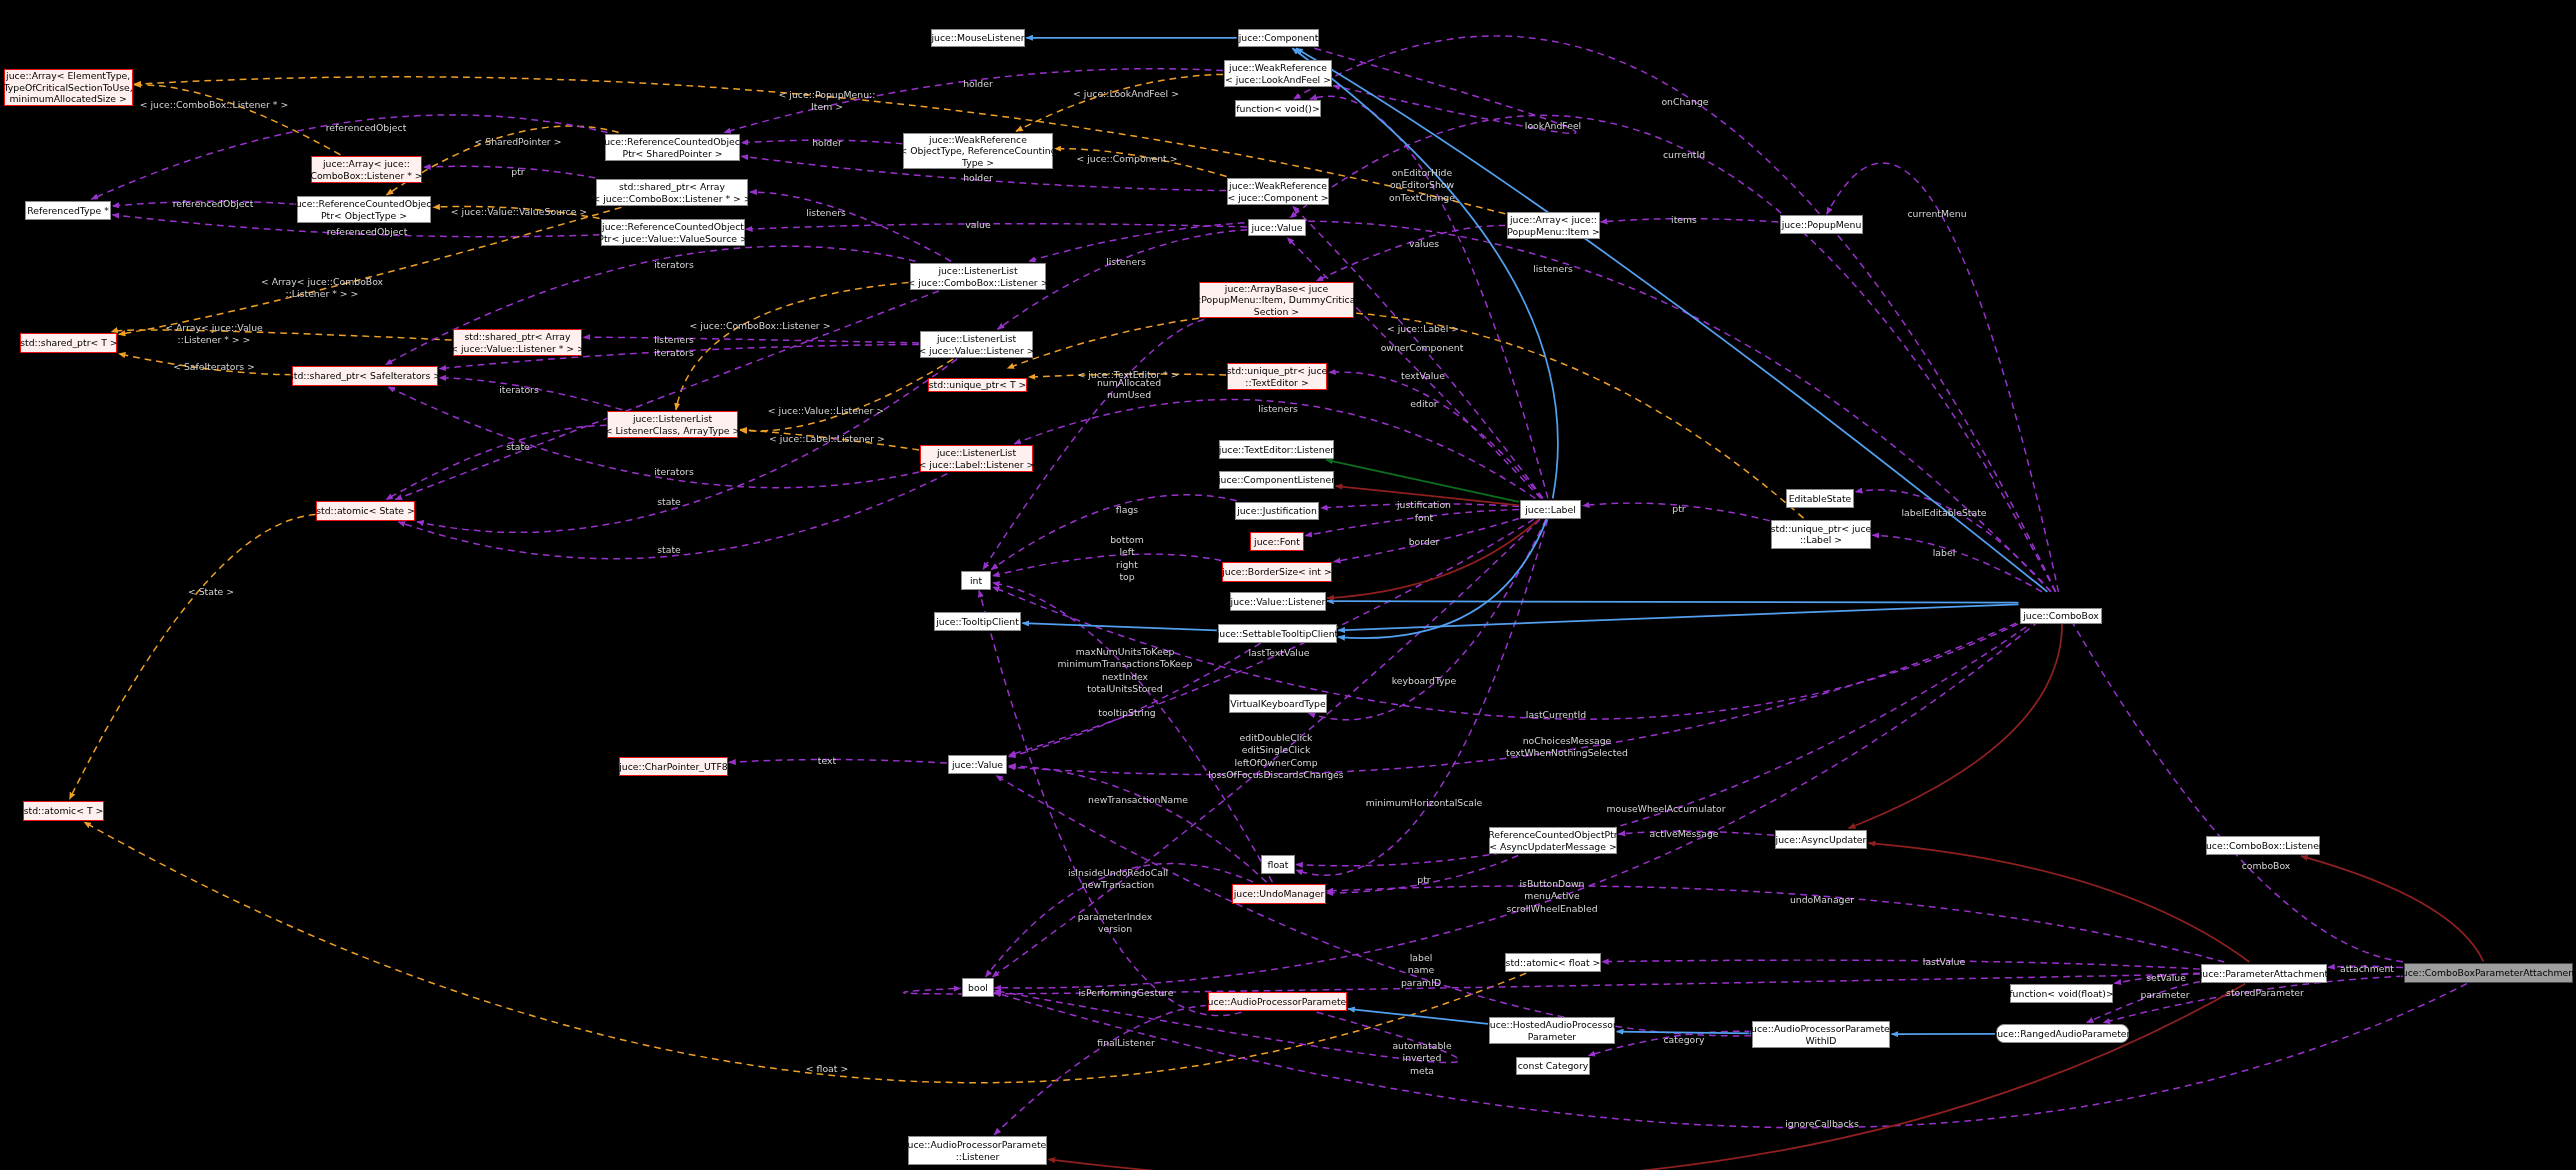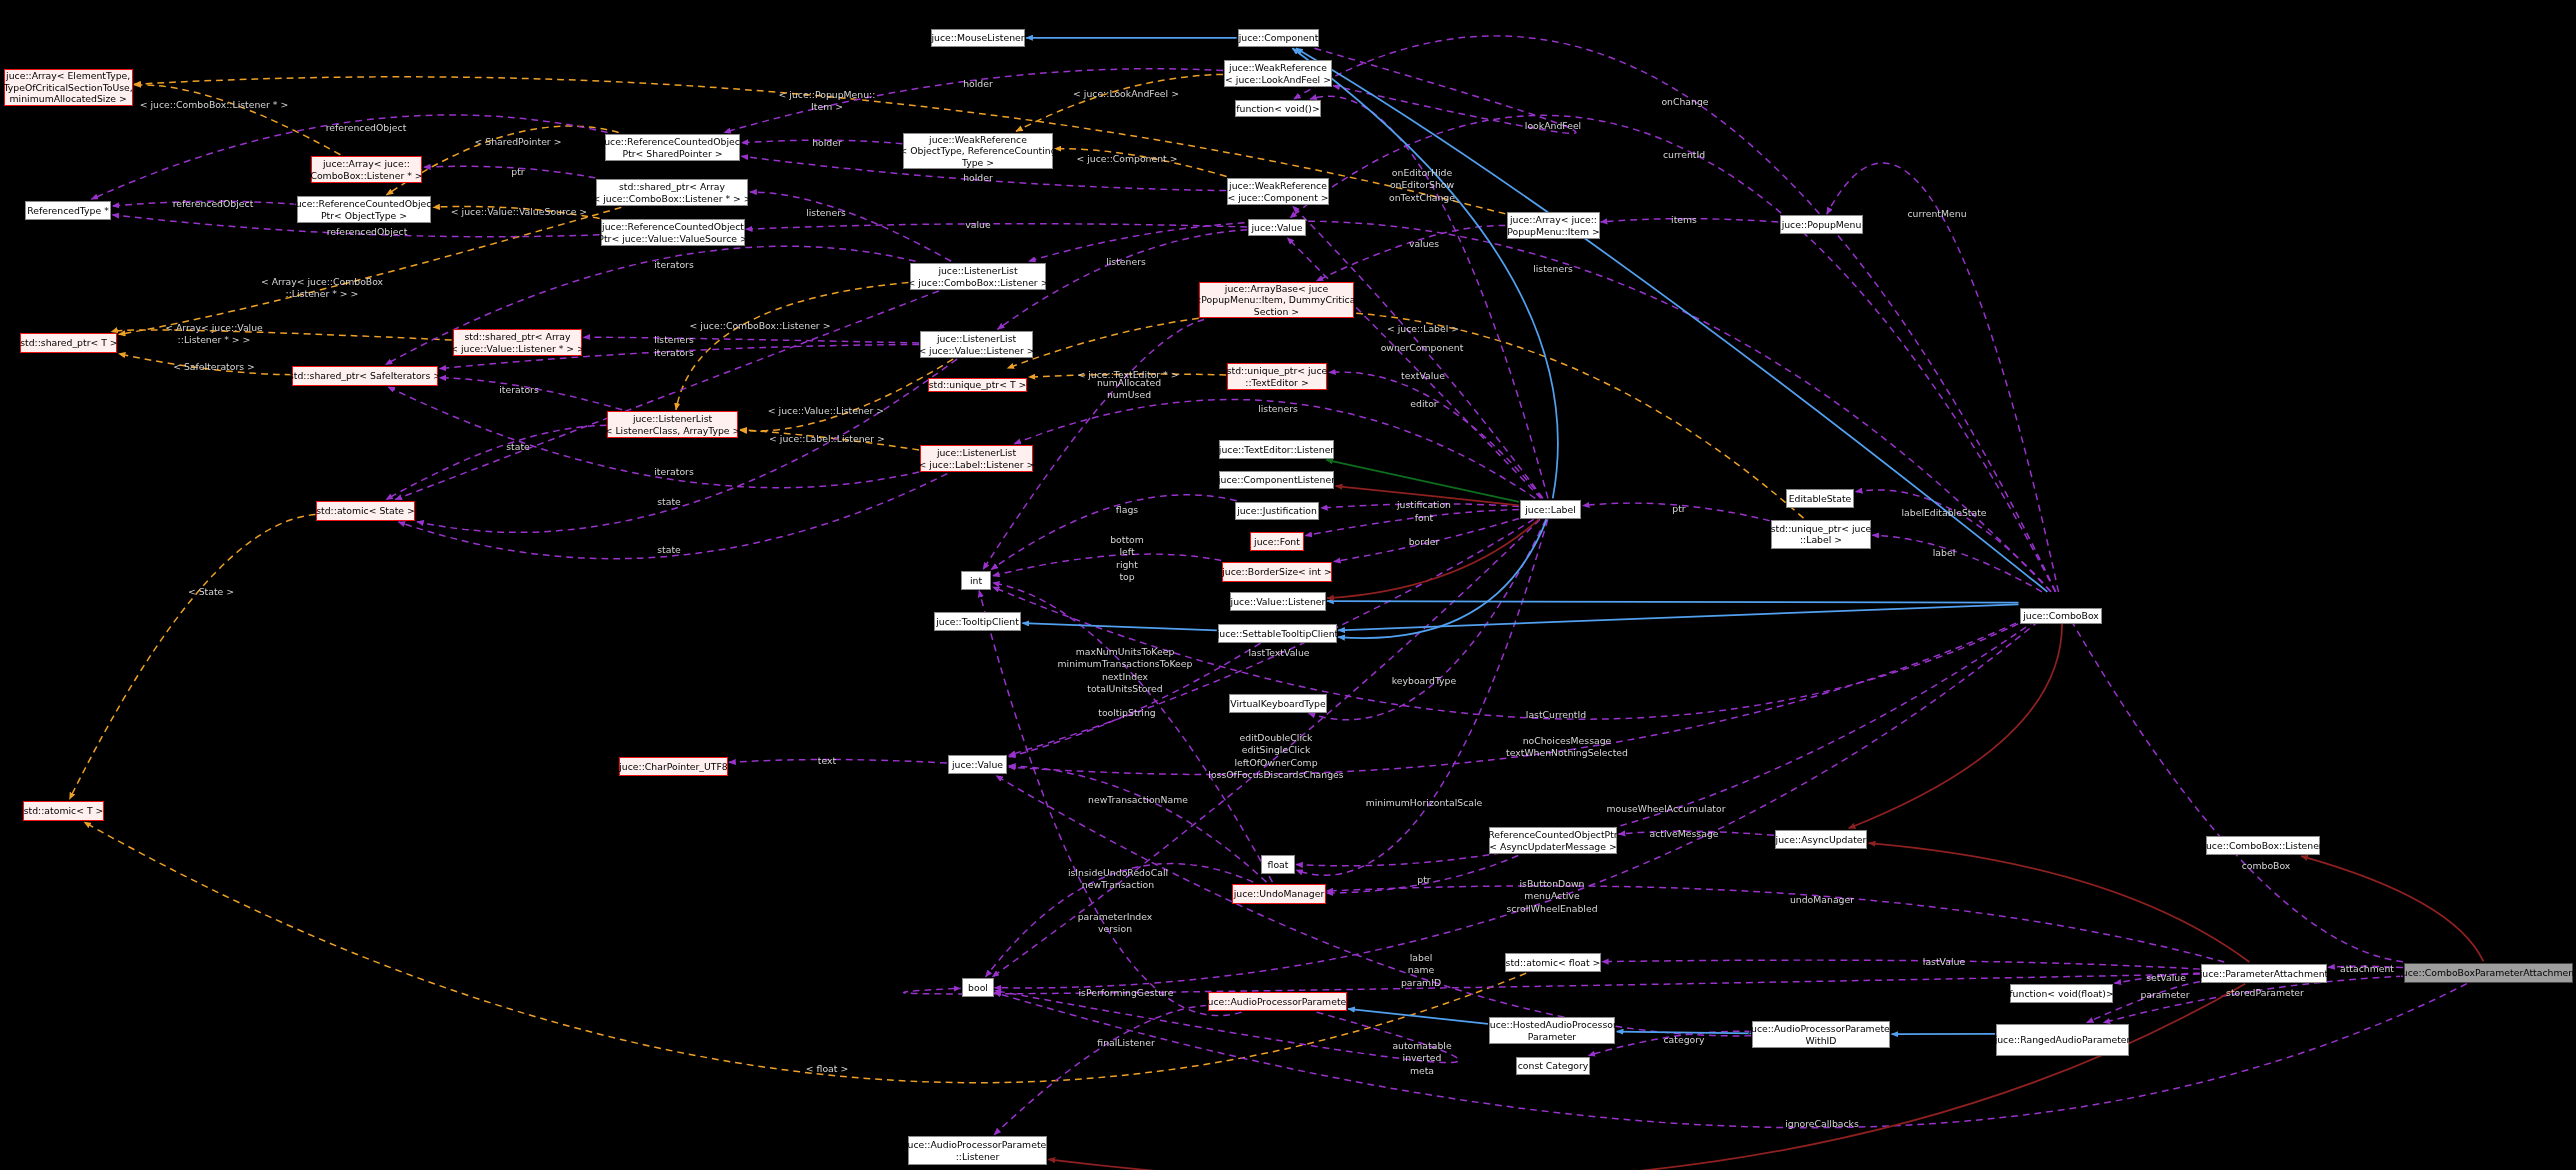--- a/index.html
+++ b/index.html
@@ -316,21 +316,21 @@
     <div class="node default" style="left: 1261px; top: 855px; width: 34px; height: 18.6px;">float</div>
     <div class="node highlight" style="left: 1232px; top: 884px; width: 94px; height: 20px;">juce::UndoManager</div>
     <div class="node default" style="left: 1775px; top: 830px; width: 92px; height: 19px;">juce::AsyncUpdater</div>
     <div class="node default" style="left: 2206px; top: 836px; width: 114px; height: 19px;">juce::ComboBox::Listener</div>
     <div class="node default" style="left: 1505px; top: 953px; width: 96px; height: 19px;">std::atomic&lt; float &gt;</div>
     <div class="node default" style="left: 1489px; top: 1017px; width: 126px; height: 27px;">juce::HostedAudioProcessor
 Parameter</div>
     <div class="node default" style="left: 1752px; top: 1021px; width: 138px; height: 27px;">juce::AudioProcessorParameter
 WithID</div>
     <div class="node default" style="left: 1516px; top: 1057px; width: 74px; height: 18px;">const Category</div>
-    <div class="node default" style="left: 1996px; top: 1024px; width: 133px; height: 32px;">juce::RangedAudioParameter</div>
+    <div class="node default" style="left: 1996px; top: 1024px; width: 133px; height: 19px; border-radius: 8px;">juce::RangedAudioParameter</div>
     <div class="node default" style="left: 2010px; top: 984px; width: 103px; height: 18.6px;">function&lt; void(float)&gt;</div>
     <div class="node default" style="left: 2201px; top: 964px; width: 126px; height: 19px;">juce::ParameterAttachment</div>
     <div class="node target" style="left: 2404px; top: 963px; width: 169px; height: 20px;">juce::ComboBoxParameterAttachment</div>
     <div class="node default" style="left: 962px; top: 978px; width: 32px; height: 18.6px;">bool</div>
     <div class="node highlight" style="left: 1208px; top: 992px; width: 139px; height: 19px;">juce::AudioProcessorParameter</div>
     <div class="node default" style="left: 908px; top: 1136px; width: 139px; height: 29px;">juce::AudioProcessorParameter
 ::Listener</div>
     <div class="node highlight" style="left: 23px; top: 801px; width: 81px; height: 20.4px;">std::atomic&lt; T &gt;</div>
   </div>
 

